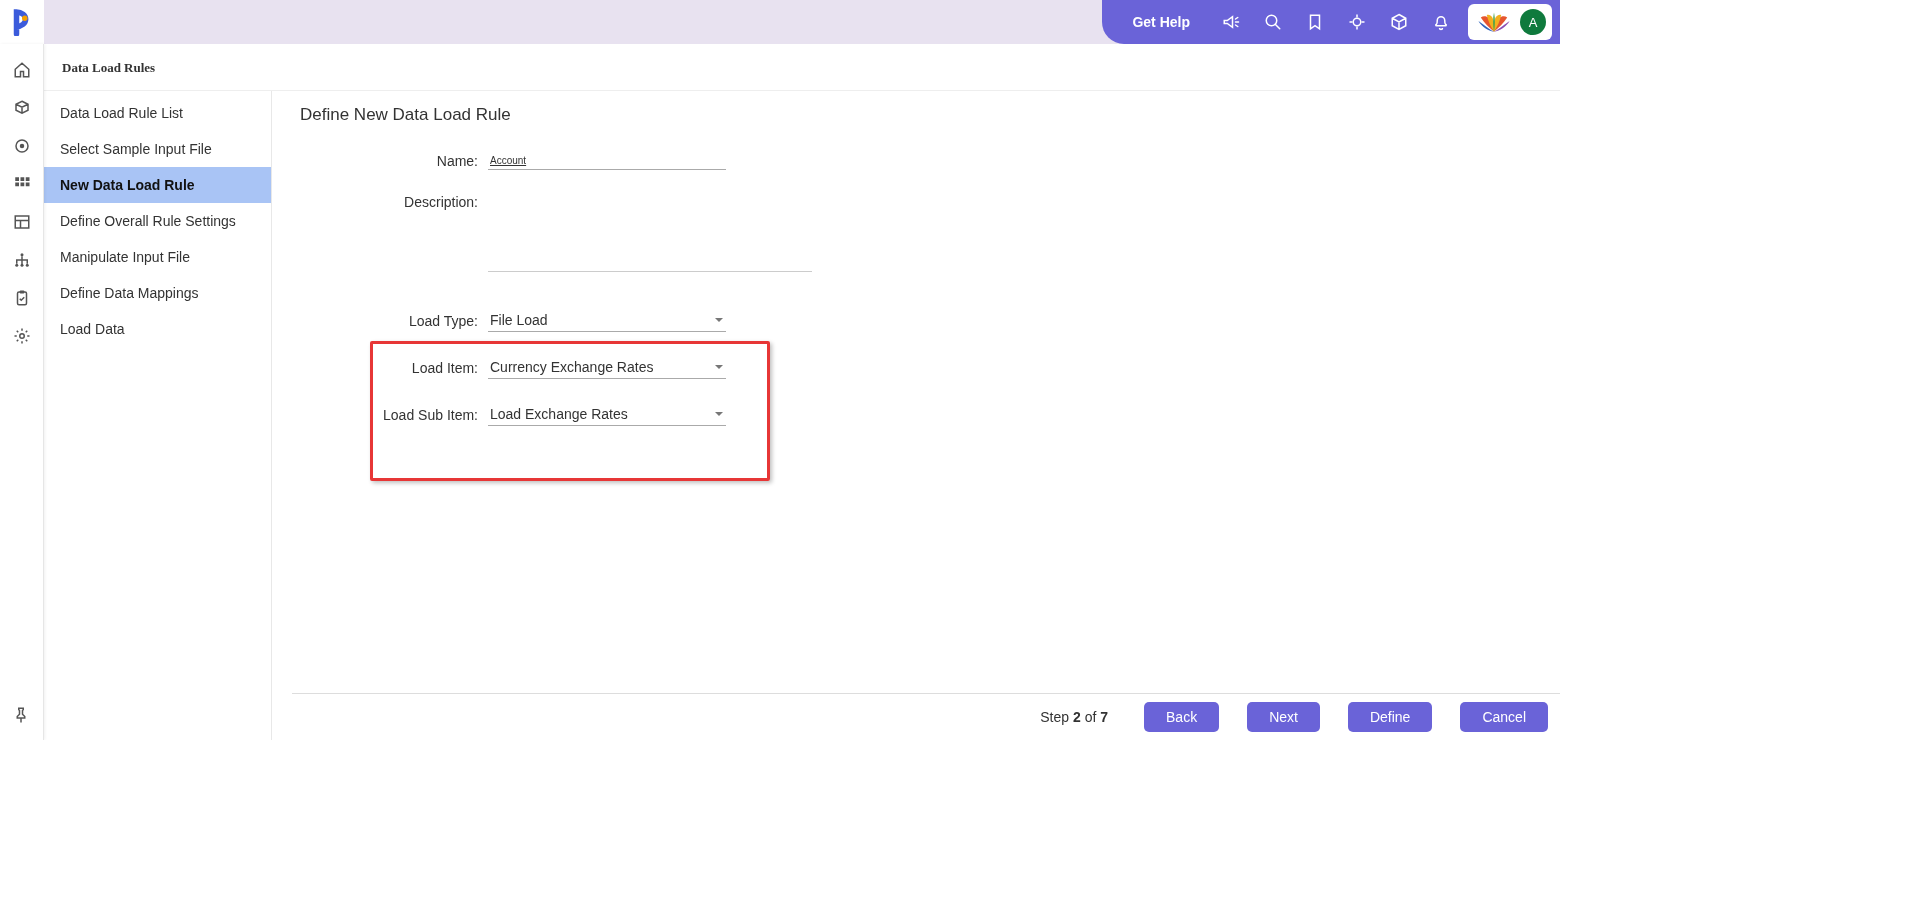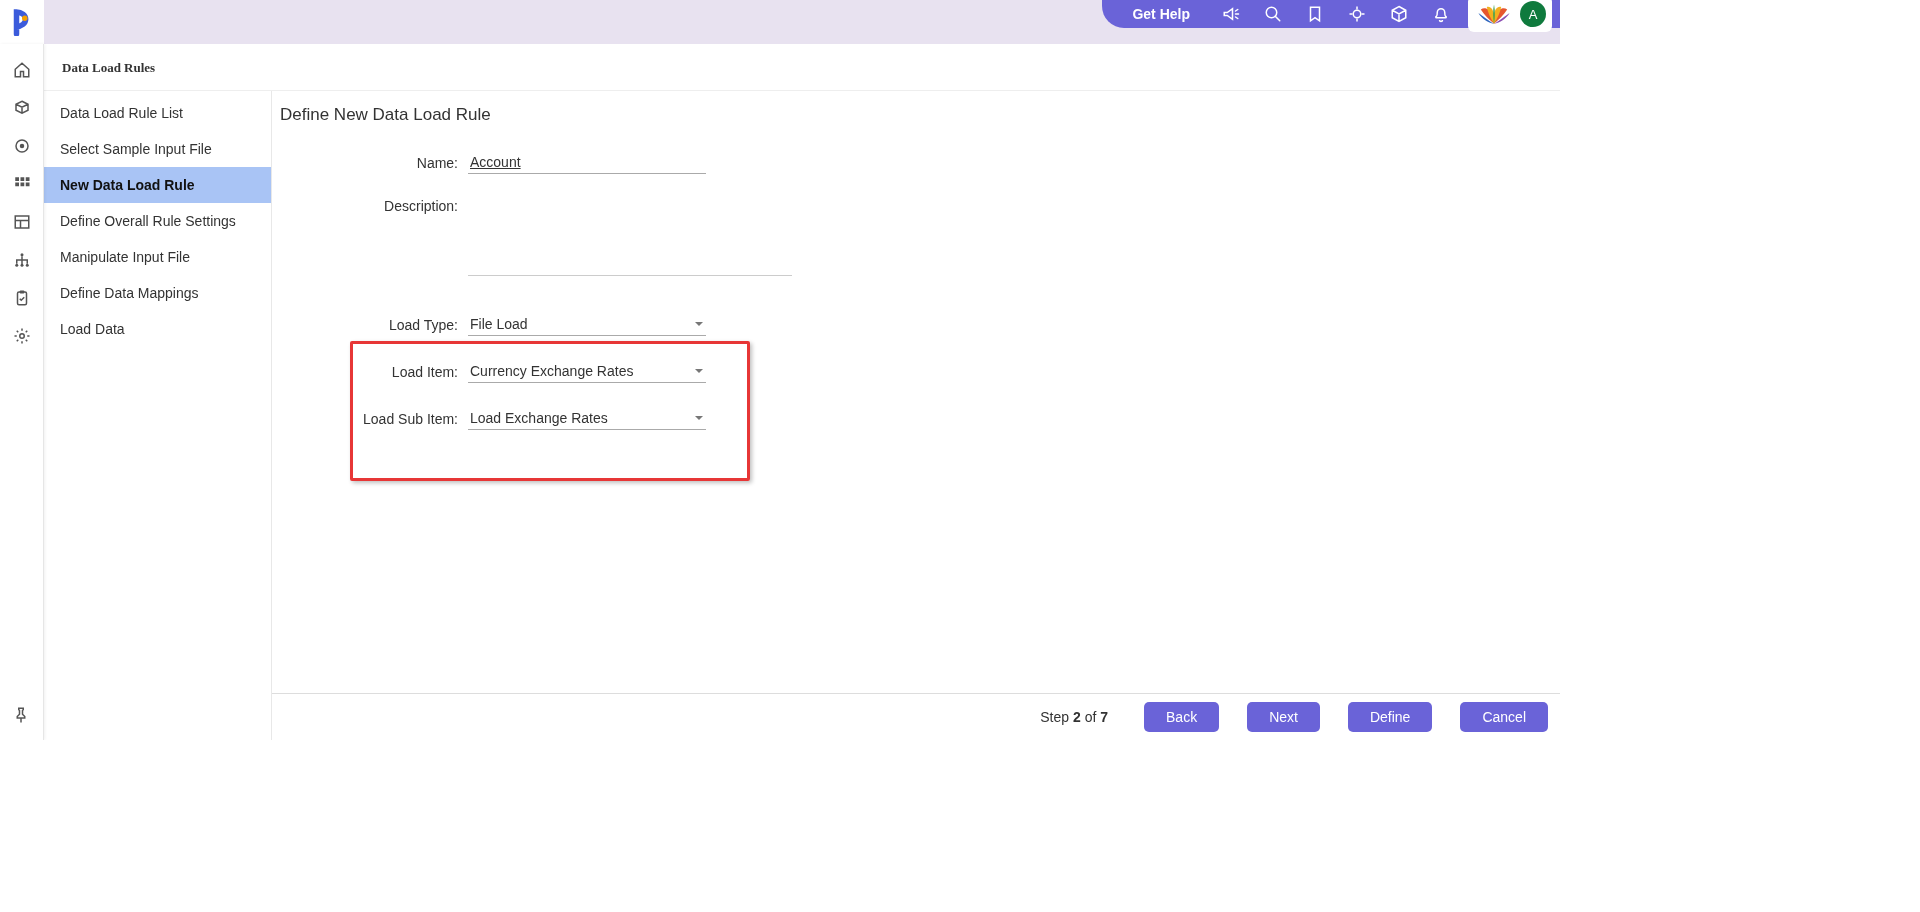--- a/index.html
+++ b/index.html
@@ -17,21 +17,21 @@
 .logo {
   width: 44px; height: 44px;
   display: flex; align-items: center; justify-content: center;
   background: #fff;
 }
 .logo svg { width: 22px; height: 28px; }
 
 .top-right {
   position: absolute;
   right: 0; top: 0;
-  height: 28px;
+  height: 44px;
   display: flex;
   align-items: center;
   background: #6a63d8;
   border-bottom-left-radius: 22px;
   padding-left: 30px;
   color: #fff;
 }
 .get-help { font-weight: 600; font-size: 14px; margin-right: 20px; cursor: pointer; }
 .top-icon {
   width: 42px; height: 44px;
@@ -107,21 +107,21 @@
 }
 .step-item.active {
   background: #a9c4f5;
   font-weight: 600;
   color: #111;
 }
 
 .main {
   flex: 1;
   position: relative;
-  display: flex; flex-direction: column;
+  display: flex; flex-direction: column; margin-left: 20px;
 }
 .main-inner { padding: 14px 8px 0 8px; flex: 1; position: relative; }
 .panel-title { font-size: 17px; color: #333; margin-bottom: 26px; }
 
 .form-row {
   display: flex;
   align-items: center;
   margin-bottom: 24px;
 }
 .form-row .lbl {
@@ -130,21 +130,21 @@
   padding-right: 10px;
   color: #333;
   font-size: 14px;
 }
 .form-row .fld { }
 .text-input {
   width: 238px;
   border: none;
   border-bottom: 1px solid #aaa;
   padding: 3px 2px;
-  font-size: 14px;
+  font-size: 10px;
   color: #333;
   outline: none;
   background: transparent;
   text-decoration: underline;
 }
 .textarea {
   width: 324px;
   height: 78px;
   border: none;
   border-bottom: 1px solid #ccc;

